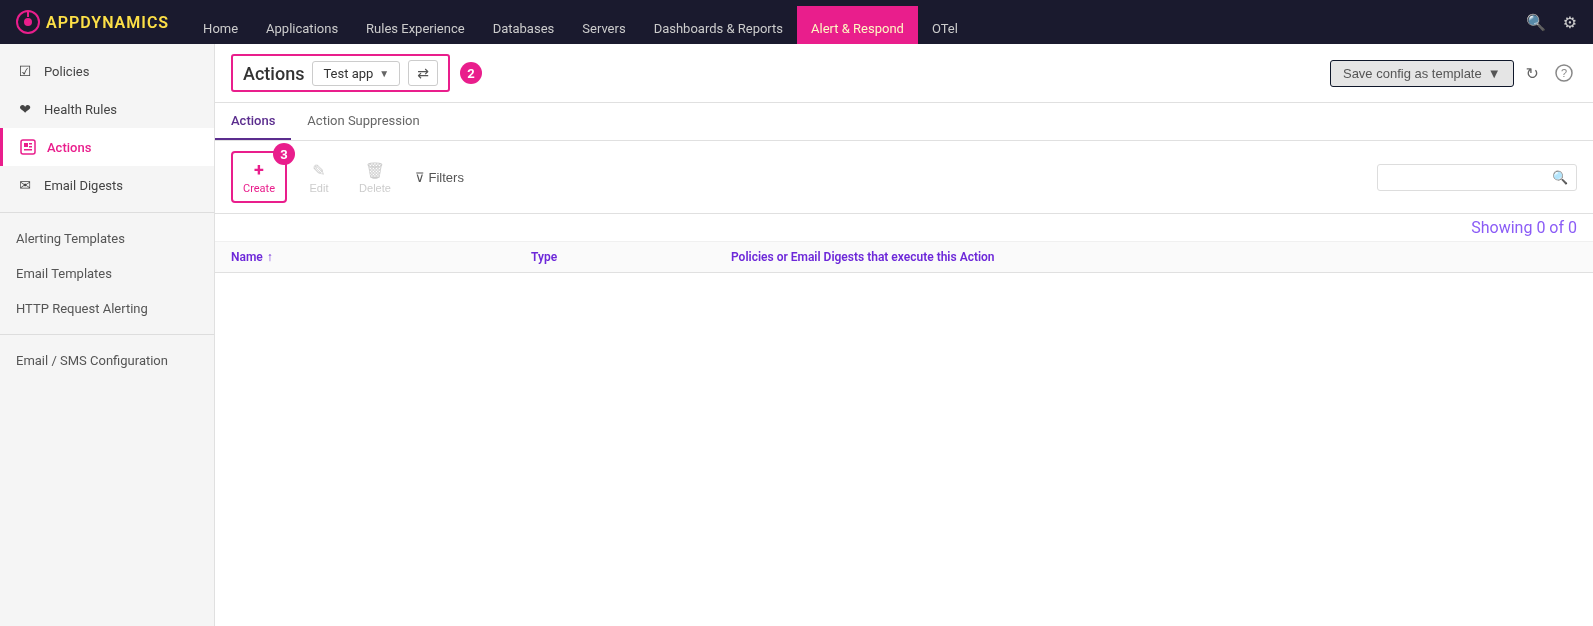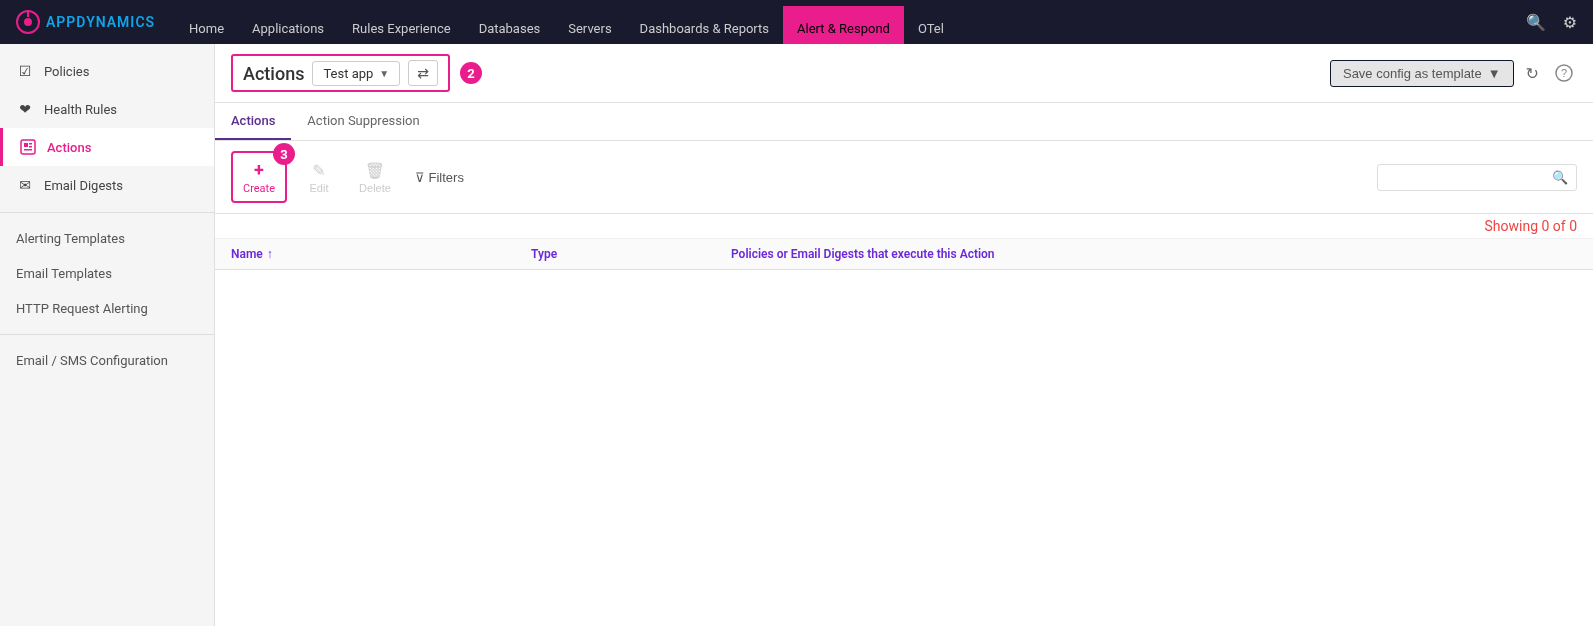--- a/index.html
+++ b/index.html
@@ -36,21 +36,21 @@
       padding: 0 14px;
       height: 44px;
       display: flex;
       align-items: center;
       cursor: pointer;
       font-size: 13px;
       text-decoration: none;
       white-space: nowrap;
       margin-top: 12px;
     }
-    .nav-item.active { background: #e91e8c; color: #000000; }
+    .nav-item.active { background: #e91e8c; color: #fef9c3; }
     .nav-right {
       display: flex;
       align-items: center;
       gap: 16px;
       margin-left: auto;
     }
     .nav-icon-btn {
       color: #ccc;
       cursor: pointer;
       font-size: 16px;
@@ -333,38 +333,38 @@
       border-bottom: 1px solid #e0e0e0;
       background: #fafafa;
       font-weight: 600;
       font-size: 12px;
       color: #6d28d9;
     }
     .col-name { width: 300px; display: flex; align-items: center; gap: 4px; }
     .col-type { width: 200px; }
     .col-policies { flex: 1; }
     .showing-count {
-      font-size: 14px;
-      color: #ef4444;
+      font-size: 16px;
+      color: #8b5cf6;
       text-align: right;
       padding: 4px 16px;
       border-bottom: 1px solid #f0f0f0;
     }
   </style>
 </head>
 <body>
 
 <div class="top-nav">
   <div class="logo-area">
     <svg class="logo-icon" viewBox="0 0 24 24" fill="none">
       <circle cx="12" cy="12" r="11" fill="none" stroke="#e91e8c" stroke-width="2"></circle>
       <circle cx="12" cy="12" r="4" fill="#e91e8c"></circle>
       <line x1="12" y1="1" x2="12" y2="7" stroke="#e91e8c" stroke-width="2"></line>
     </svg>
-    <span style="color:#0ea5e9; font-size:14px; font-weight:600; letter-spacing:1px;">APPDYNAMICS</span>
+    <span style="color:#fde047; font-size:16px; font-weight:600; letter-spacing:1px;">APPDYNAMICS</span>
   </div>
   <div class="nav-items">
     <a class="nav-item">Home</a>
     <a class="nav-item">Applications</a>
     <a class="nav-item">Rules Experience</a>
     <a class="nav-item">Databases</a>
     <a class="nav-item">Servers</a>
     <a class="nav-item">Dashboards &amp; Reports</a>
     <a class="nav-item active">Alert &amp; Respond</a>
     <a class="nav-item">OTel</a>

